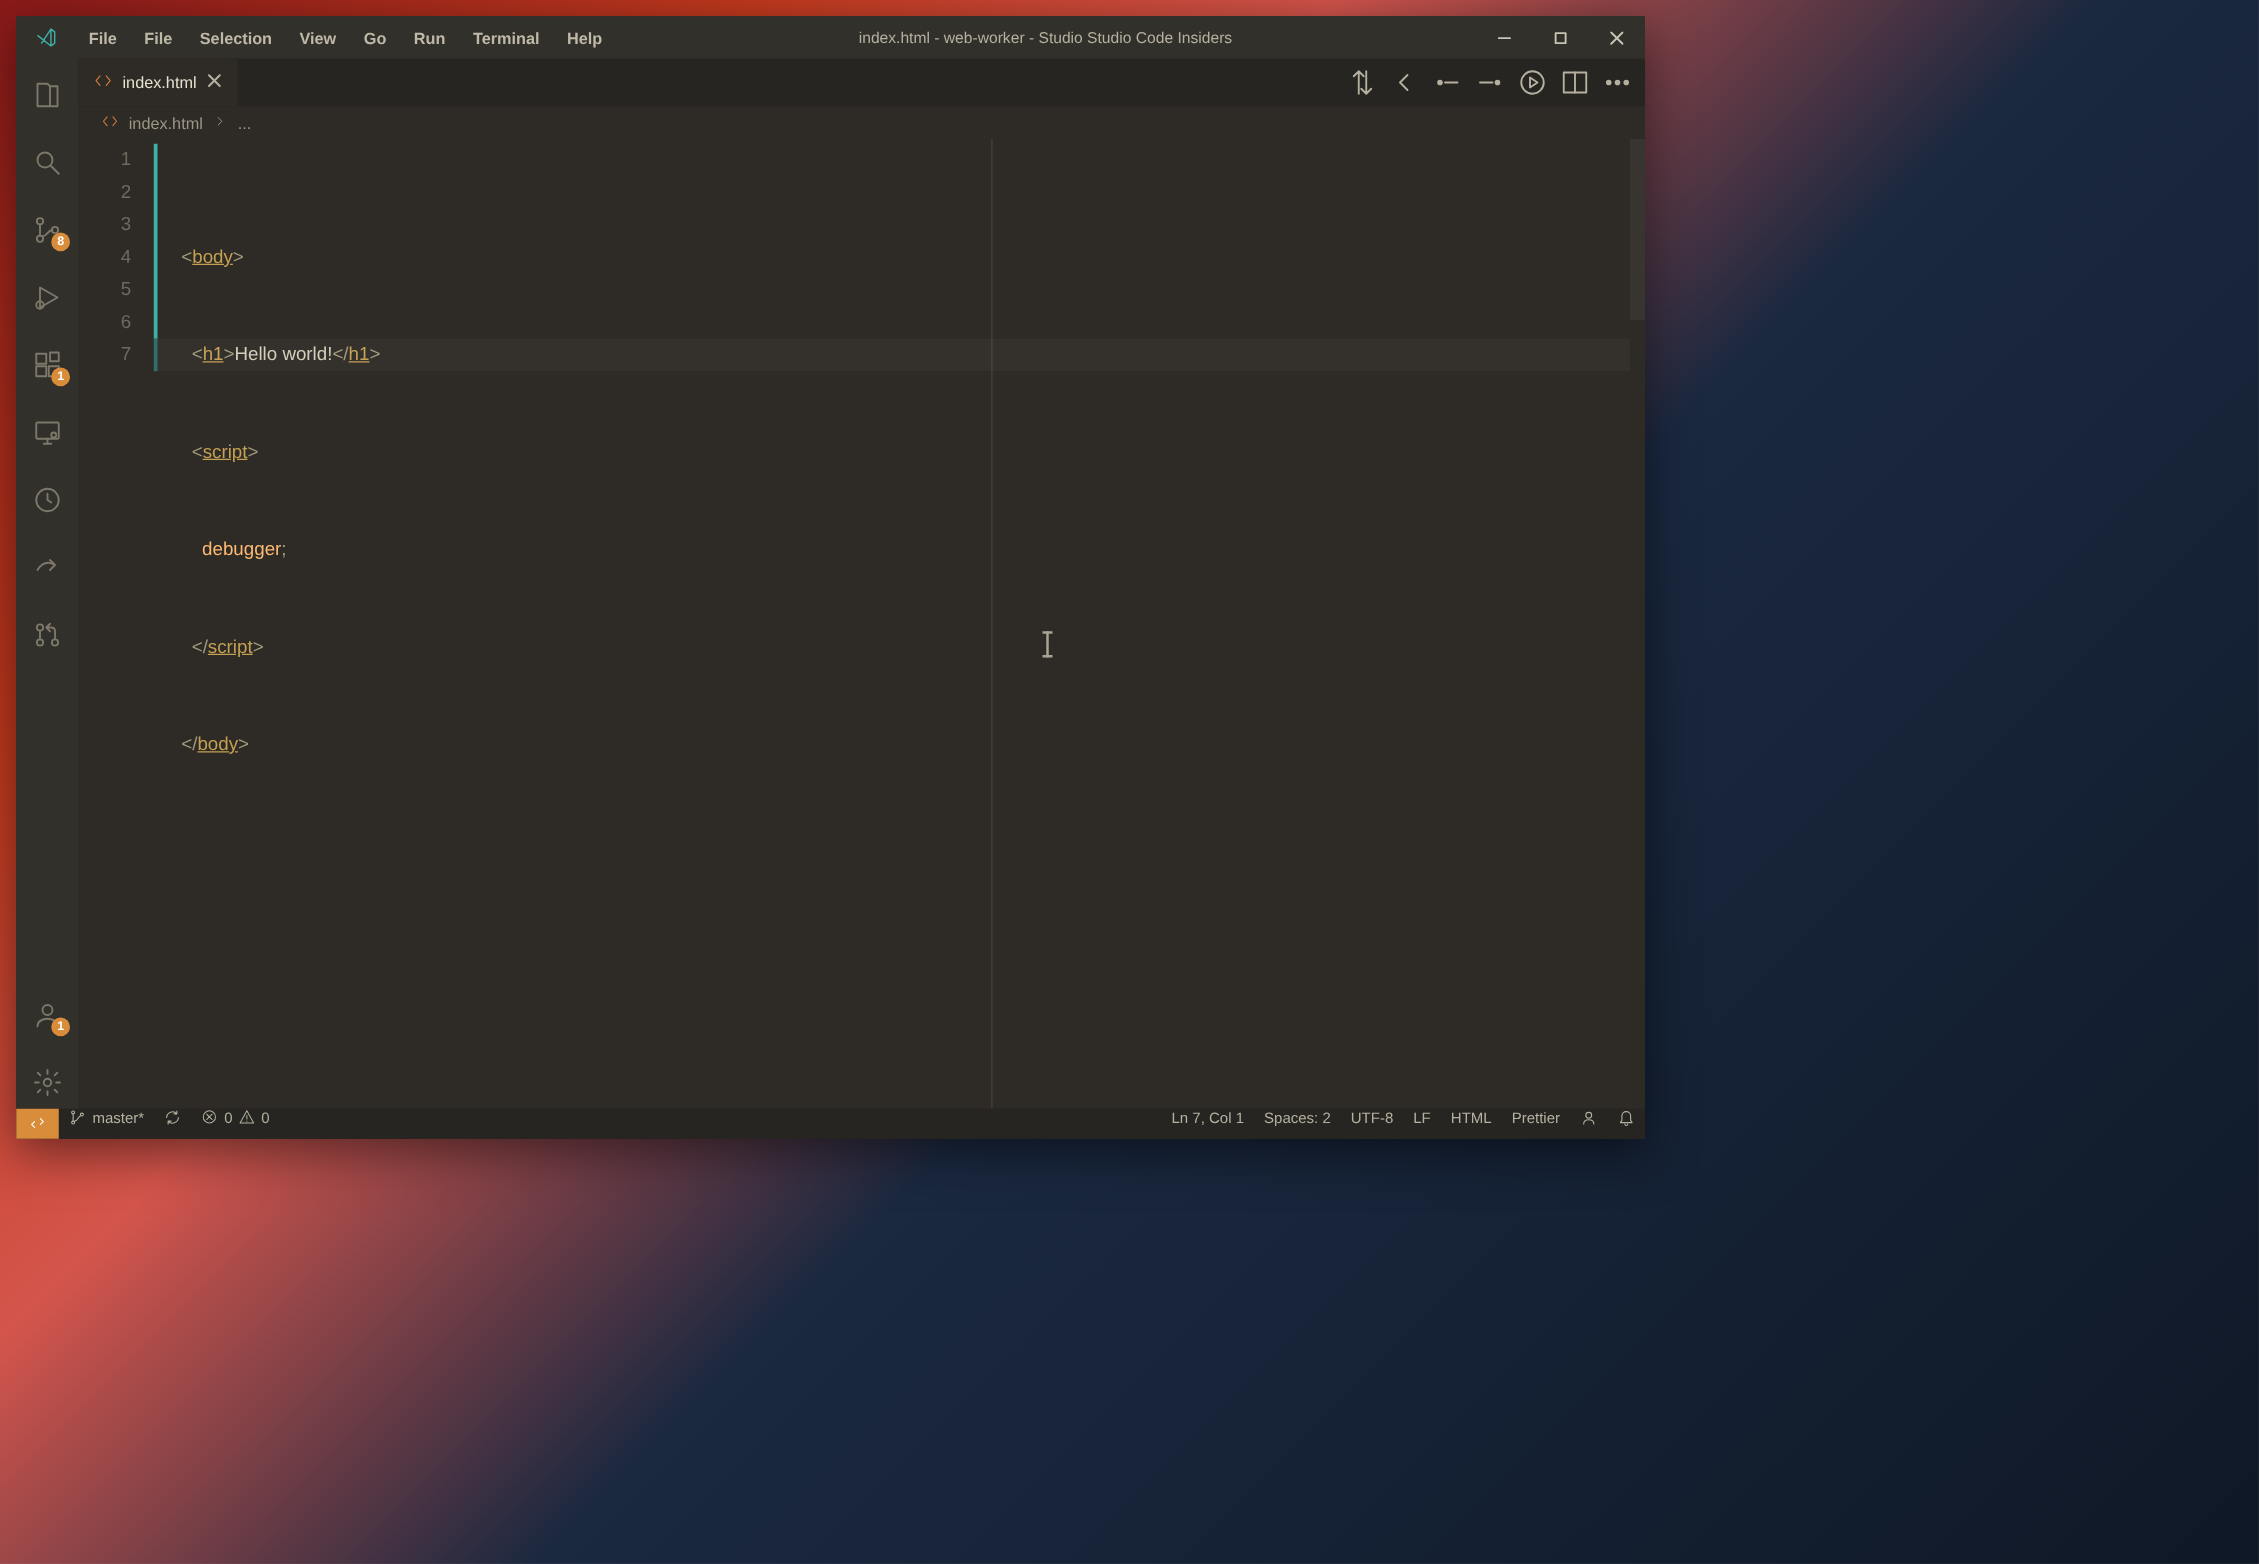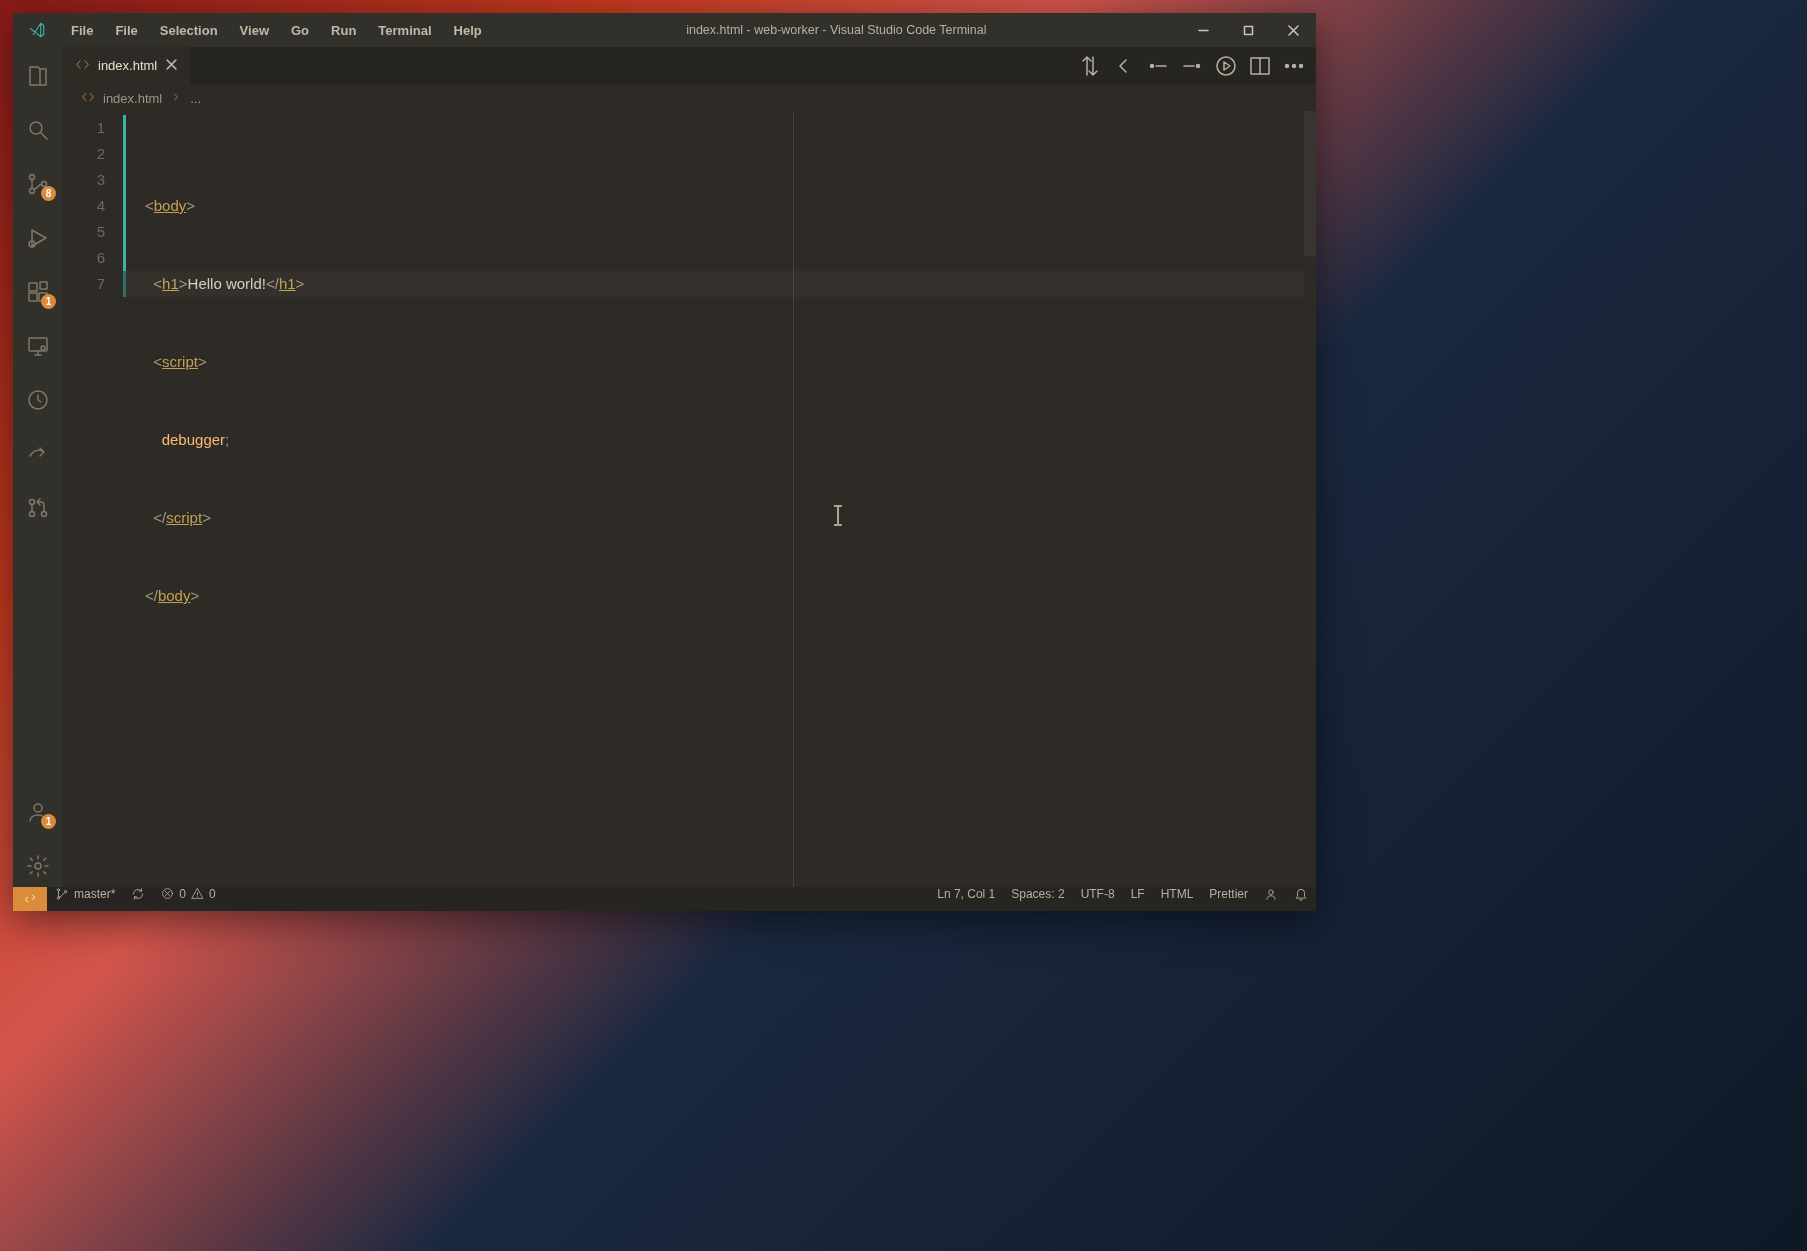--- a/index.html
+++ b/index.html
@@ -69,21 +69,21 @@
     <div class="menu">
       <div class="menu-item">File</div>
       <div class="menu-item">File</div>
       <div class="menu-item">Selection</div>
       <div class="menu-item">View</div>
       <div class="menu-item">Go</div>
       <div class="menu-item">Run</div>
       <div class="menu-item">Terminal</div>
       <div class="menu-item">Help</div>
     </div>
-    <div class="title-text">index.html - web-worker - Visual Studio Code Terminal</div>
+    <div class="title-text">index.html - web-worker - Studio Studio Code Insiders</div>
     <div class="win-controls">
       <div class="win-btn">
           <svg viewBox="0 0 11 11">
             <path d="M1 5.5 H10"></path>
           </svg>
         </div>
       <div class="win-btn">
           <svg viewBox="0 0 11 11">
             <rect x="1.5" y="1.5" width="8" height="8"></rect>
           </svg>

